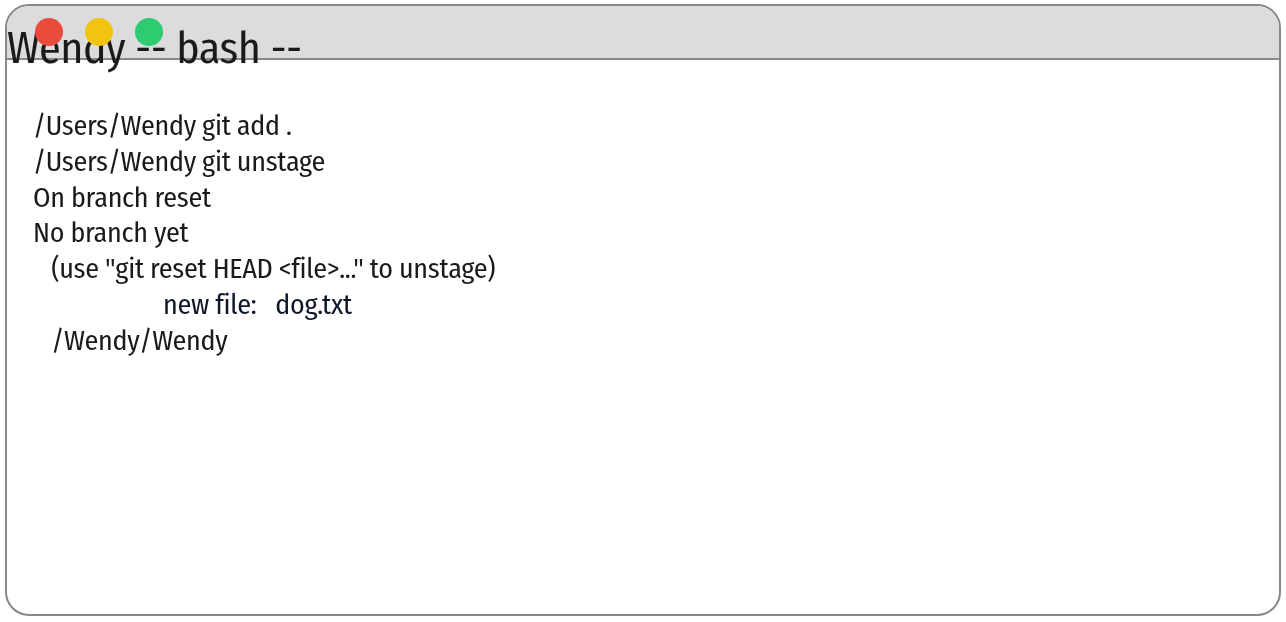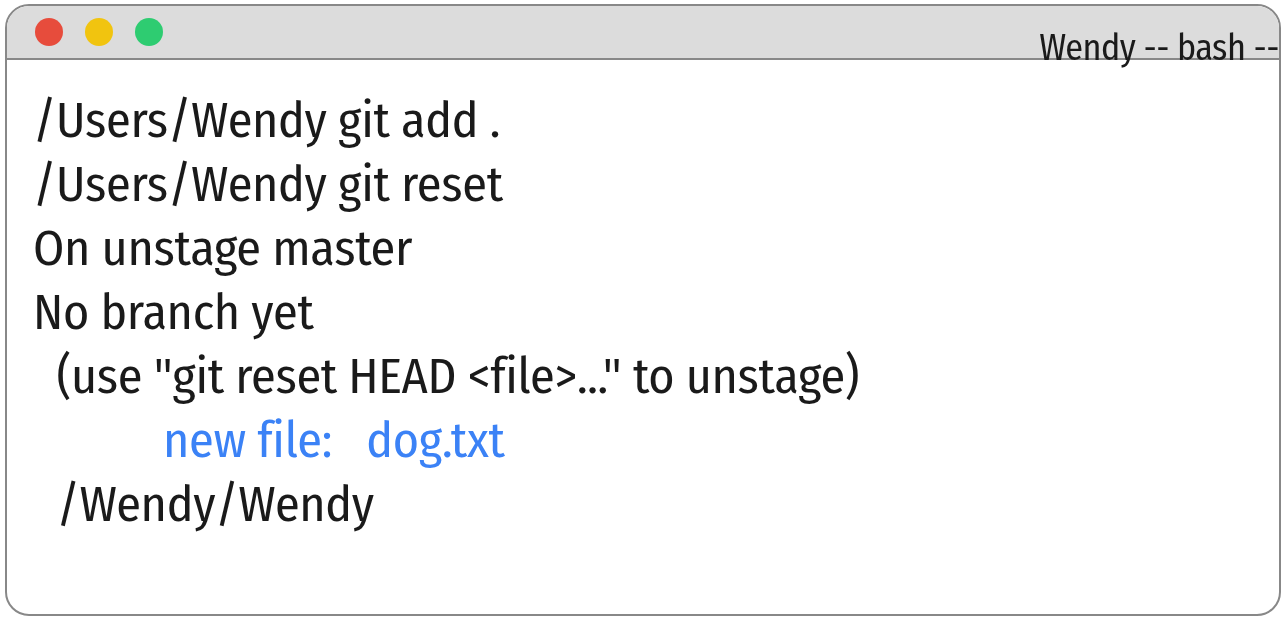--- a/index.html
+++ b/index.html
@@ -52,75 +52,76 @@
       height: 28px;
       border-radius: 50%;
     }
     
     .control-dot.red { background: #e74c3c; }
     .control-dot.yellow { background: #f1c40f; }
     .control-dot.green { background: #2ecc71; }
     
     .window-title {
       flex: 1;
-      text-align: right;
-      font-size: 36px;
+      text-align: left;
+      font-size: 44px;
       font-weight: 400;
       color: #1a1a1a;
       letter-spacing: -0.5px;
       margin-top: 32px;
     }
     
     .terminal-body {
       flex: 1;
       padding: 28px 26px 20px 26px;
-      font-size: 50px;
+      font-size: 28px;
       line-height: 1.28;
       color: #1a1a1a;
       font-weight: 400;
       letter-spacing: -0.3px;
+      margin-top: 20px;
     }
     
     .terminal-line {
       white-space: pre;
     }
     
     .indent-1 {
       padding-left: 12px;
     }
     
     .indent-staged {
       padding-left: 130px;
     }
     
     .indent-prompt {
       padding-left: 12px;
     }
     
     .staged-file {
-      color: #3b82f6;
+      color: #0f172a;
     }
   </style>
 </head>
 <body>
 
 <div class="terminal-window">
 
   <div class="titlebar">
     <div class="window-controls">
       <div class="control-dot red"></div>
       <div class="control-dot yellow"></div>
       <div class="control-dot green"></div>
     </div>
     <div class="window-title">Wendy -- bash --</div>
   </div>
 
   <div class="terminal-body">
     <div class="terminal-line">/Users/Wendy git add .</div>
-    <div class="terminal-line">/Users/Wendy git reset</div>
-    <div class="terminal-line">On unstage master</div>
+    <div class="terminal-line">/Users/Wendy git unstage</div>
+    <div class="terminal-line">On branch reset</div>
     <div class="terminal-line">No branch yet</div>
     <div class="terminal-line indent-1"> (use "git reset HEAD &lt;file&gt;..." to unstage)</div>
     <div class="terminal-line indent-staged staged-file">new file:   dog.txt</div>
     <div class="terminal-line indent-prompt"> /Wendy/Wendy</div>
   </div>
 
 </div>
 
 </body></html>

